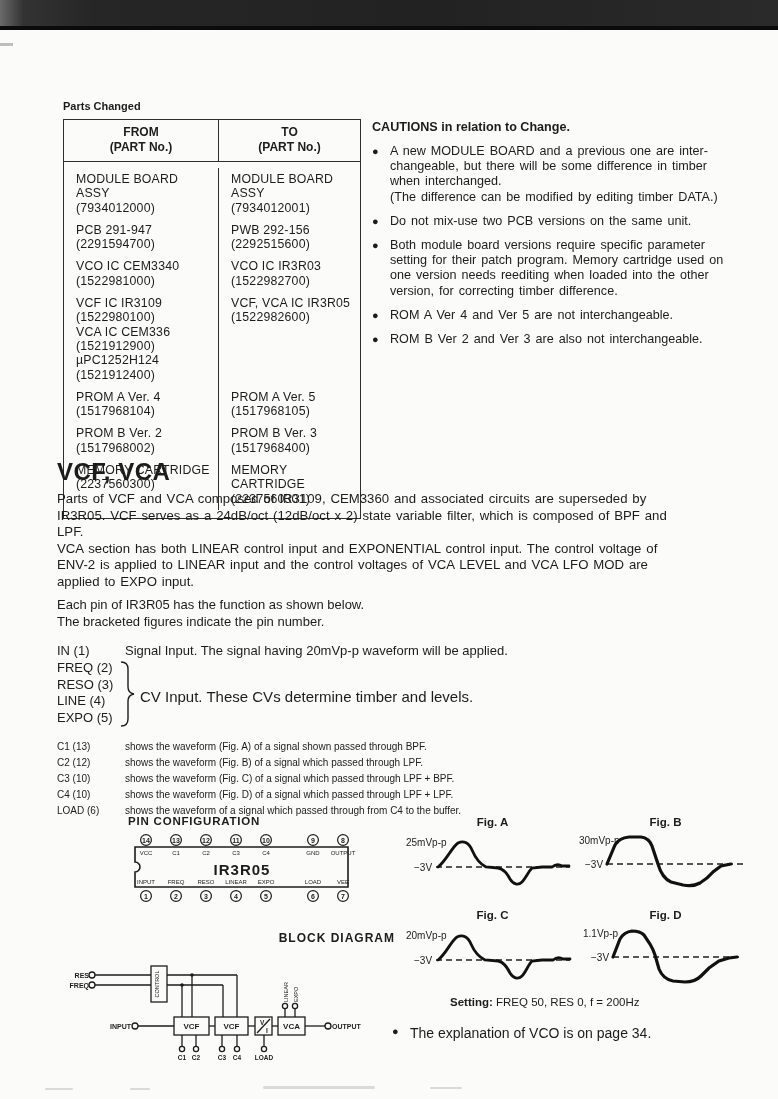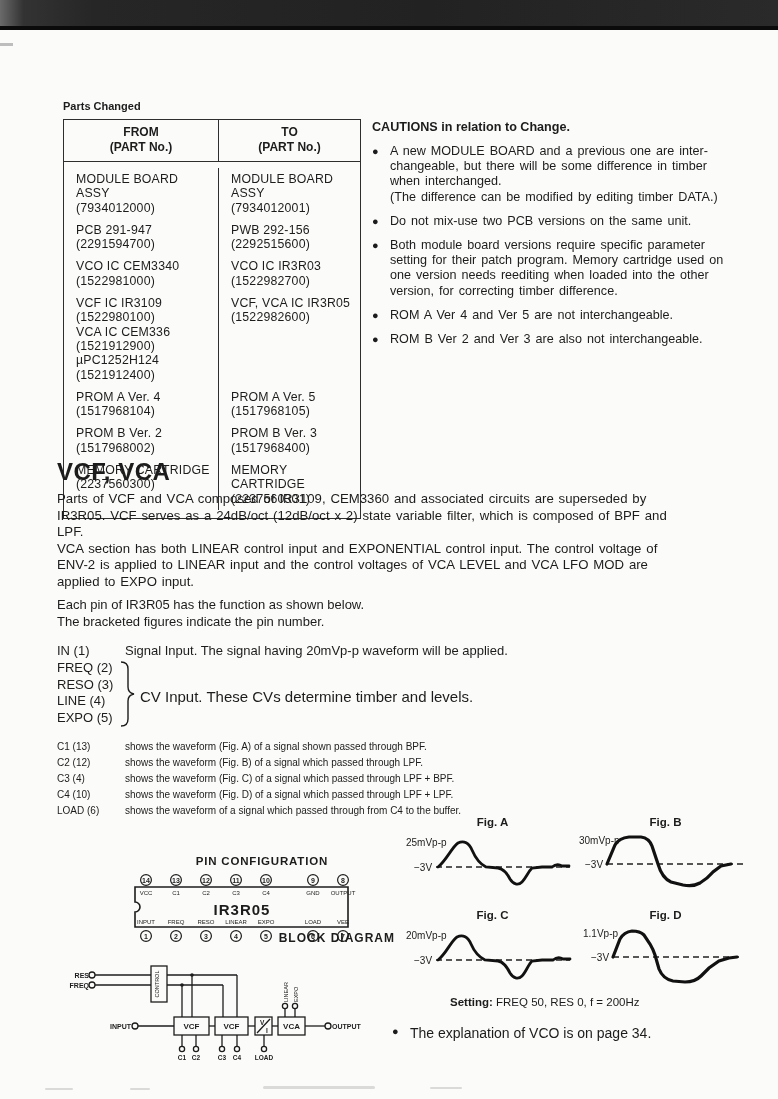--- a/index.html
+++ b/index.html
@@ -44,21 +44,21 @@
   .pin-name { width:68px; flex:none; }
   .cv-group { display:flex; margin-top:1px; }
   .cv-names { width:61px; flex:none; font-size:13px; line-height:16.6px; white-space:pre-line; }
   .cv-brace { width:18px; flex:none; }
   .cv-desc { font-size:15px; align-self:center; padding-left:4px; }
   .c-list { margin-top:7px; }
   .c-list .pin-row { line-height:15.9px; font-size:10px; }
 
   
   #pin-config { position:absolute; left:128px; top:815px; width:238px; }
-  .pc-title { font-size:11.5px; font-weight:bold; letter-spacing:.8px; text-align:right; width:200px; margin-bottom:6px;margin-top:40px; }
+  .pc-title { font-size:11.5px; font-weight:bold; letter-spacing:.8px; text-align:left; width:200px; margin-bottom:6px; }
   
   #block { position:absolute; left:55px; top:931px; width:345px; }
   .bd-title { font-size:12px; font-weight:bold; letter-spacing:1px; text-align:right; width:340px; margin-bottom:13px; }
 
   
   #figs { position:absolute; left:388px; top:816px; width:346px; }
   .fig-grid { display:grid; grid-template-columns:173px 173px; row-gap:11px; }
   .fig { width:173px;margin-left:18px; }
   .fig-title { font-size:11.5px; font-weight:bold; text-align:center; margin-bottom:2px; }
   .setting-line { margin-top:5px; padding-left:62px; font-size:11.5px; }
@@ -198,21 +198,21 @@
     <div class="c-list">
       <div class="pin-row">
         <span class="pin-name">C1 (13)</span>
         <span class="pin-desc">shows the waveform (Fig. A) of a signal shown passed through BPF.</span>
       </div>
       <div class="pin-row">
         <span class="pin-name">C2 (12)</span>
         <span class="pin-desc">shows the waveform (Fig. B) of a signal which passed through LPF.</span>
       </div>
       <div class="pin-row">
-        <span class="pin-name">C3 (4)</span>
+        <span class="pin-name">C3 (10)</span>
         <span class="pin-desc">shows the waveform (Fig. C) of a signal which passed through LPF + BPF.</span>
       </div>
       <div class="pin-row">
         <span class="pin-name">C4 (10)</span>
         <span class="pin-desc">shows the waveform (Fig. D) of a signal which passed through LPF + LPF.</span>
       </div>
       <div class="pin-row">
         <span class="pin-name">LOAD (6)</span>
         <span class="pin-desc">shows the waveform of a signal which passed through from C4 to the buffer.</span>
       </div>

